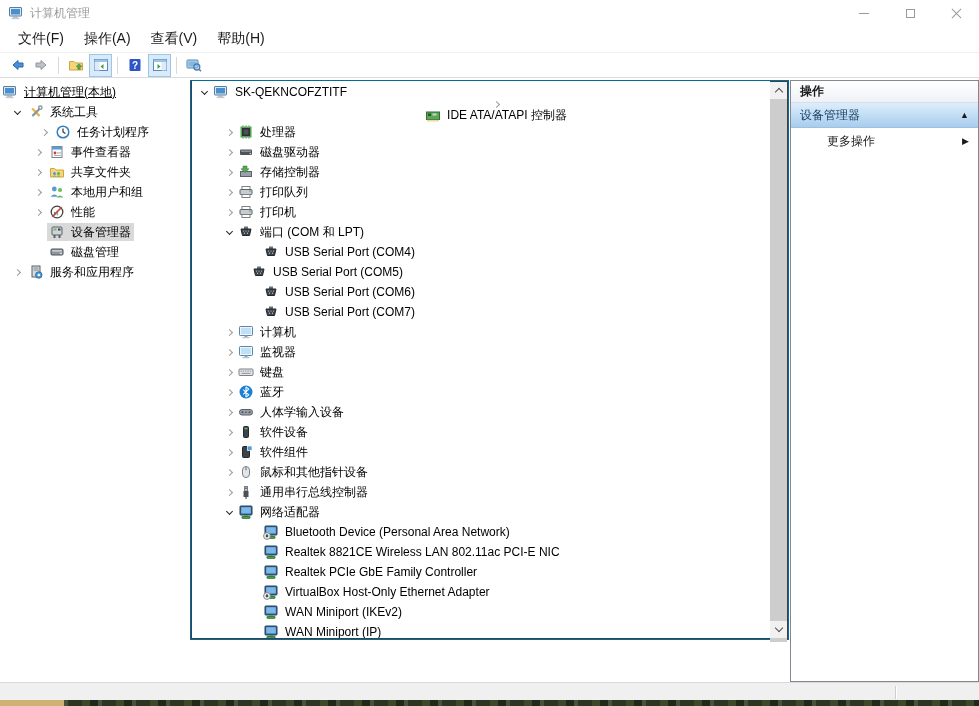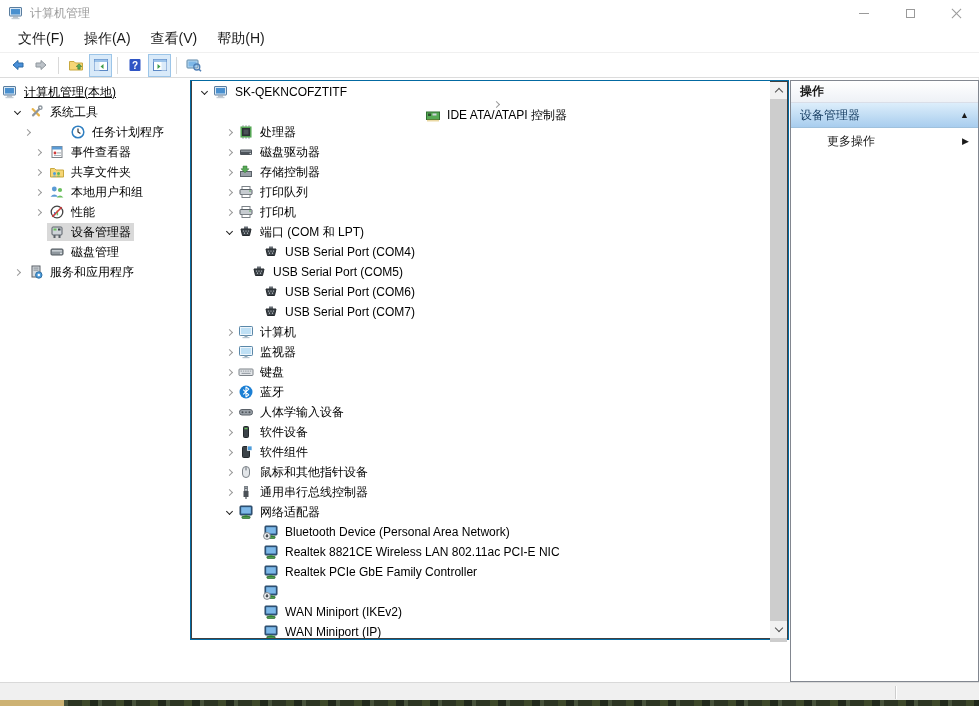--- a/index.html
+++ b/index.html
@@ -191,21 +191,21 @@
         <span class="ticon">
           <svg width="16" height="16" viewBox="0 0 16 16" xmlns="http://www.w3.org/2000/svg">
             <rect x="2.5" y="7.2" width="11" height="2.2" rx="1" transform="rotate(45 8 8)" fill="#e8b44a"></rect>
             <rect x="2.5" y="7.2" width="11" height="2.2" rx="1" transform="rotate(-45 8 8)" fill="#8d969e"></rect>
             <circle cx="12.3" cy="3.7" r="1.7" fill="none" stroke="#8d969e" stroke-width="1.4"></circle>
           </svg>
         </span>
         <span class="tlabel">系统工具</span>
       </span>
     </div>
-    <div class="tree-row" style="padding-left: 19px; gap: 32px;">
+    <div class="tree-row" style="padding-left: 36px;">
       <span class="arrow-slot">
         <span class="chev"></span>
       </span>
       <span class="row-core">
         <span class="ticon">
           <svg width="16" height="16" viewBox="0 0 16 16" xmlns="http://www.w3.org/2000/svg">
             <circle cx="8" cy="8" r="5.8" fill="#fff" stroke="#2f7fc1" stroke-width="1.5"></circle>
             <path d="M8 4.6 V8 L10.4 9.6" stroke="#333" stroke-width="1.2" fill="none"></path>
           </svg>
         </span>
@@ -755,20 +755,21 @@
           <span class="ticon">
             <svg width="16" height="16" viewBox="0 0 16 16" xmlns="http://www.w3.org/2000/svg">
               <rect x="2" y="2" width="12" height="9" rx="0.8" fill="#35618c" stroke="#24415c"></rect>
               <rect x="3.2" y="3.2" width="9.6" height="6.3" fill="#7db8e8"></rect>
               <rect x="6.5" y="11" width="3" height="1.4" fill="#57a956"></rect>
               <rect x="4" y="12.4" width="8" height="1.9" rx="0.4" fill="#57a956" stroke="#2f6f31"></rect>
               <circle cx="4" cy="12" r="3.4" fill="#f2f4f6" stroke="#7c8288"></circle>
               <path d="M4 9.9 v3 M2.7 11.7 L4 13 L5.3 11.7" stroke="#3c4349" stroke-width="1.1" fill="none"></path>
             </svg>
           </span>
+          <span class="tlabel">VirtualBox Host-Only Ethernet Adapter</span>
         </span>
       </div>
       <div class="tree-row" style="padding-left: 56px;">
         <span class="arrow-slot"></span>
         <span class="row-core">
           <span class="ticon">
             <svg width="16" height="16" viewBox="0 0 16 16" xmlns="http://www.w3.org/2000/svg">
               <rect x="2" y="2" width="12" height="9" rx="0.8" fill="#35618c" stroke="#24415c"></rect>
               <rect x="3.2" y="3.2" width="9.6" height="6.3" fill="#7db8e8"></rect>
               <rect x="6.5" y="11" width="3" height="1.4" fill="#57a956"></rect>

